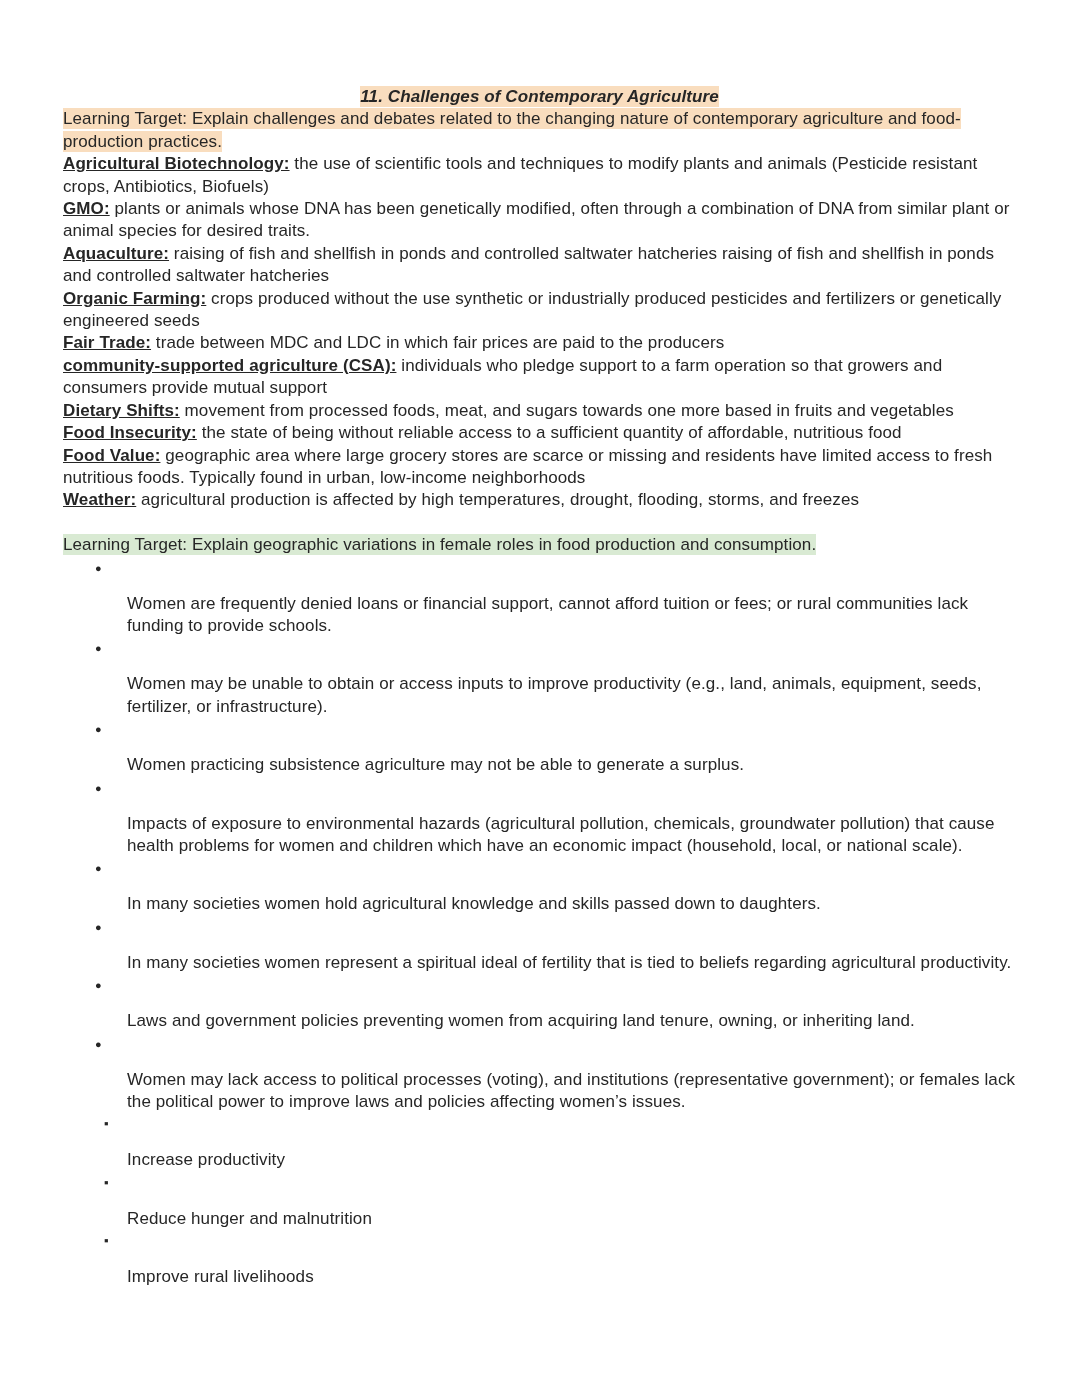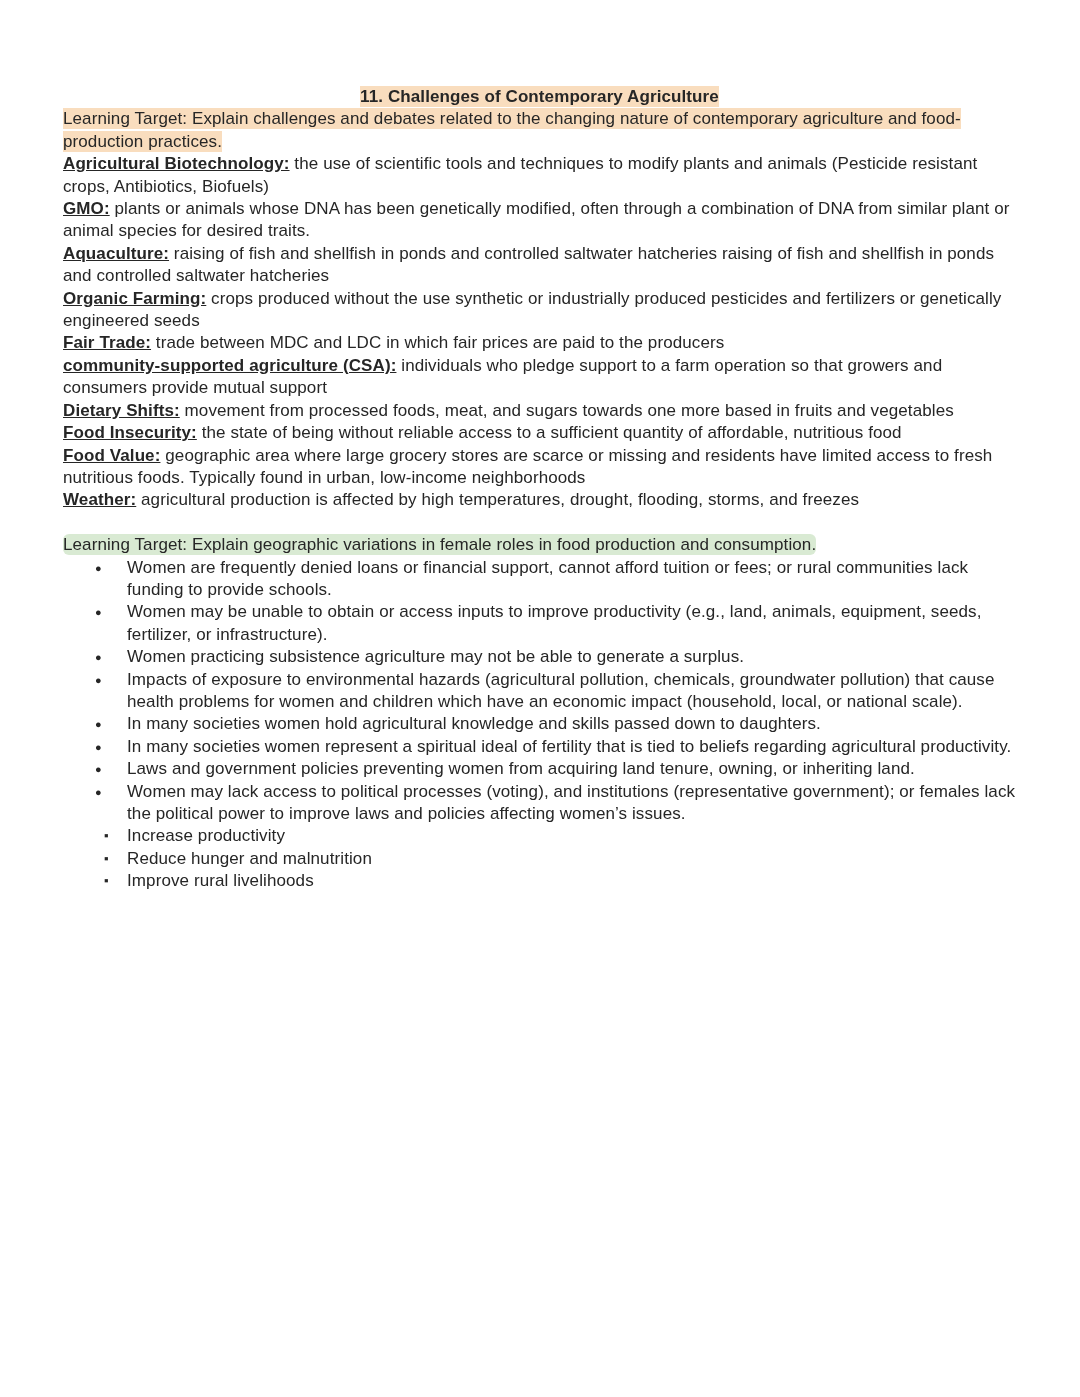--- a/index.html
+++ b/index.html
@@ -27,49 +27,49 @@
     flex: 0 0 32px;
     font-size: 11px;
     line-height: 22.4px;
   }
   .sub-bullet-row { display: flex; margin-left: 41px; }
   .sub-bullet-row .marker {
     flex: 0 0 23px;
     font-size: 13px;
     line-height: 22.4px;
   }
-  .bullet-text { flex: 1 1 auto; }
+  .bullet-text { flex: 1 1 auto; margin-top: 36px; }
 </style>
 </head>
 <body>
 
 <div class="page">
 
   <section>
-    <p class="center"><span class="hl bold" style="background-color: rgb(249, 221, 190);">11. Challenges of Contemporary Agriculture</span></p>
+    <p class="center"><span class="hl bold" style="background-color: rgb(249, 221, 190); font-style: italic;">11. Challenges of Contemporary Agriculture</span></p>
 
     <p><span class="hl" style="background-color: rgb(249, 221, 190);">Learning Target: Explain challenges and debates related to the changing nature of contemporary agriculture and food-production practices.</span></p>
 
     <p><span class="term">Agricultural Biotechnology:</span><span> the use of scientific tools and techniques to modify plants and animals (Pesticide resistant crops, Antibiotics, Biofuels)</span></p>
     <p><span class="term">GMO:</span><span> plants or animals whose DNA has been genetically modified, often through a combination of DNA from similar plant or animal species for desired traits.</span></p>
     <p><span class="term">Aquaculture:</span><span> raising of fish and shellfish in ponds and controlled saltwater hatcheries raising of fish and shellfish in ponds and controlled saltwater hatcheries</span></p>
     <p><span class="term">Organic Farming:</span><span> crops produced without the use synthetic or industrially produced pesticides and fertilizers or genetically engineered seeds</span></p>
     <p><span class="term">Fair Trade:</span><span> trade between MDC and LDC in which fair prices are paid to the producers</span></p>
     <p><span class="term">community-supported agriculture (CSA):</span><span> individuals who pledge support to a farm operation so that growers and consumers provide mutual support</span></p>
     <p><span class="term">Dietary Shifts:</span><span> movement from processed foods, meat, and sugars towards one more based in fruits and vegetables</span></p>
     <p><span class="term">Food Insecurity:</span><span> the state of being without reliable access to a sufficient quantity of affordable, nutritious food</span></p>
     <p><span class="term">Food Value:</span><span> geographic area where large grocery stores are scarce or missing and residents have limited access to fresh nutritious foods. Typically found in urban, low-income neighborhoods</span></p>
     <p><span class="term">Weather:</span><span> agricultural production is affected by high temperatures, drought, flooding, storms, and freezes</span></p>
   </section>
 
   <div class="spacer"></div>
 
   <section>
 
-    <p><span class="hl" style="background-color: rgb(217, 234, 211); border-radius: 6px;">Learning Target: Explain geographic variations in female roles in food production and consumption.</span></p>
+    <p><span class="hl" style="background-color: rgb(217, 234, 211);">Learning Target: Explain geographic variations in female roles in food production and consumption.</span></p>
 
     <div class="bullet-row">
         <span class="marker">●</span>
         <span class="bullet-text">Women are frequently denied loans or financial support, cannot afford tuition or fees; or rural communities lack funding to provide schools.</span>
       </div>
     <div class="bullet-row">
         <span class="marker">●</span>
         <span class="bullet-text">Women may be unable to obtain or access inputs to improve productivity (e.g., land, animals, equipment, seeds, fertilizer, or infrastructure).</span>
       </div>
     <div class="bullet-row">

